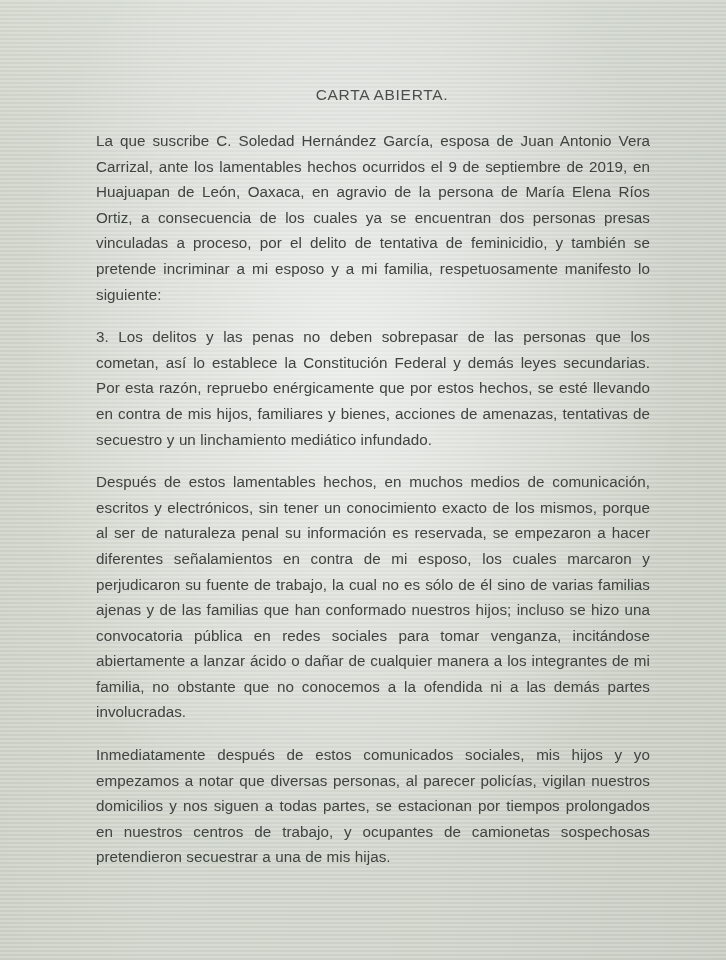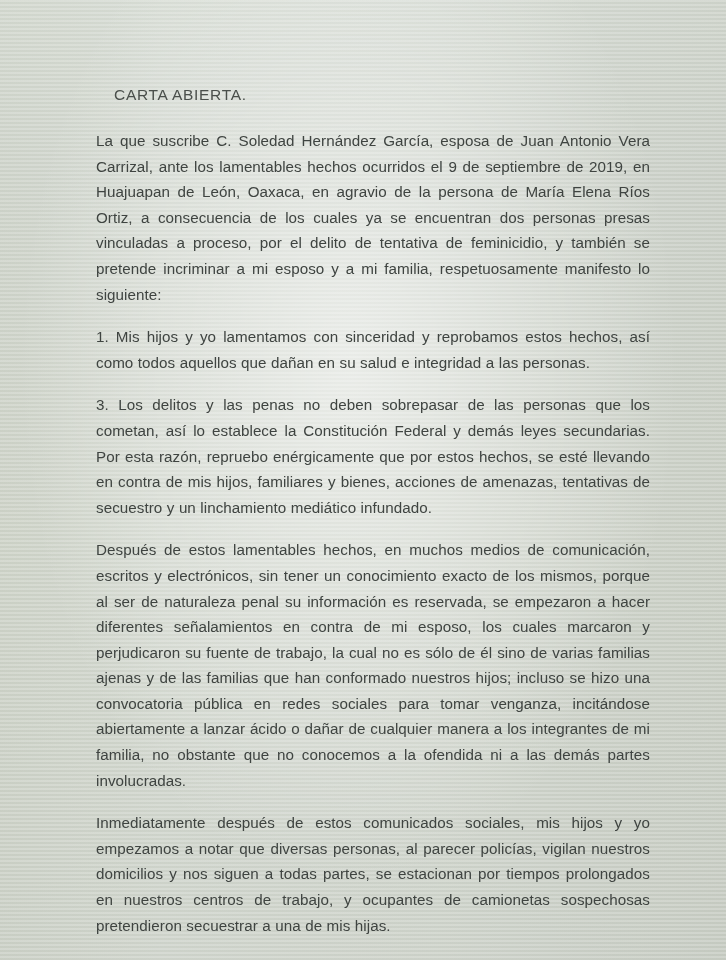--- a/index.html
+++ b/index.html
@@ -46,20 +46,21 @@
     background: radial-gradient(ellipse at 48% 38%, rgba(255,255,255,0.55) 0%, rgba(255,255,255,0.0) 62%);
   }
 
   .sheet {
     position: relative;
     z-index: 2;
     padding: 86px 76px 0 96px;
   }
 
   .doc-title {
+    text-align: center;
     font-size: 15.5px;
     letter-spacing: 0.7px;
     color: #4a4f4b;
     margin: 0 0 24px 0;
     padding-left: 18px;
     font-weight: 400;
   }
 
   .para {
     margin: 16px 0 17px 0;
@@ -78,21 +79,20 @@
 </head>
 <body>
 
 <div class="page">
   <div class="sheet">
 
     <h1 class="doc-title">CARTA ABIERTA.</h1>
 
     <p class="para">La que suscribe C. Soledad Hernández García, esposa de Juan Antonio Vera Carrizal, ante los lamentables hechos ocurridos el 9 de septiembre de 2019, en Huajuapan de León, Oaxaca, en agravio de la persona de María Elena Ríos Ortiz, a consecuencia de los cuales ya se encuentran dos personas presas vinculadas a proceso, por el delito de tentativa de feminicidio, y también se pretende incriminar a mi esposo y a mi familia, respetuosamente manifesto lo siguiente:</p>
 
-    <p class="para">1. Mis hijos y yo lamentamos con sinceridad y reprobamos estos hechos, así como todos aquellos que dañan en su salud e integridad a las personas.</p>
 
 
     <p class="para">3. Los delitos y las penas no deben sobrepasar de las personas que los cometan, así lo establece la Constitución Federal y demás leyes secundarias. Por esta razón, repruebo enérgicamente que por estos hechos, se esté llevando en contra de mis hijos, familiares y bienes, acciones de amenazas, tentativas de secuestro y un linchamiento mediático infundado.</p>
 
     <p class="para">Después de estos lamentables hechos, en muchos medios de comunicación, escritos y electrónicos, sin tener un conocimiento exacto de los mismos, porque al ser de naturaleza penal su información es reservada, se empezaron a hacer diferentes señalamientos en contra de mi esposo, los cuales marcaron y perjudicaron su fuente de trabajo, la cual no es sólo de él sino de varias familias ajenas y de las familias que han conformado nuestros hijos; incluso se hizo una convocatoria pública en redes sociales para tomar venganza, incitándose abiertamente a lanzar ácido o dañar de cualquier manera a los integrantes de mi familia, no obstante que no conocemos a la ofendida ni a las demás partes involucradas.</p>
 
     <p class="para">Inmediatamente después de estos comunicados sociales, mis hijos y yo empezamos a notar que diversas personas, al parecer policías, vigilan nuestros domicilios y nos siguen a todas partes, se estacionan por tiempos prolongados en nuestros centros de trabajo, y ocupantes de camionetas sospechosas pretendieron secuestrar a una de mis hijas.</p>
 
   </div>
 </div>

